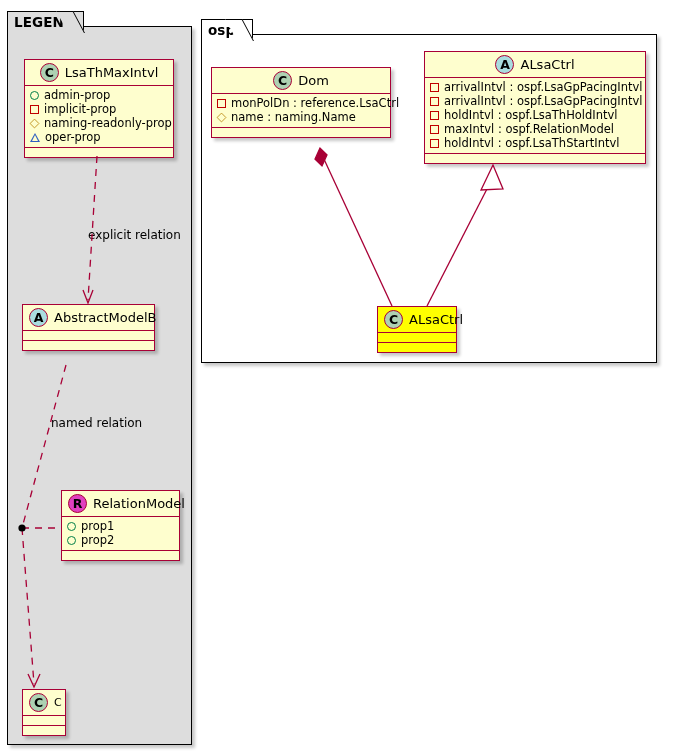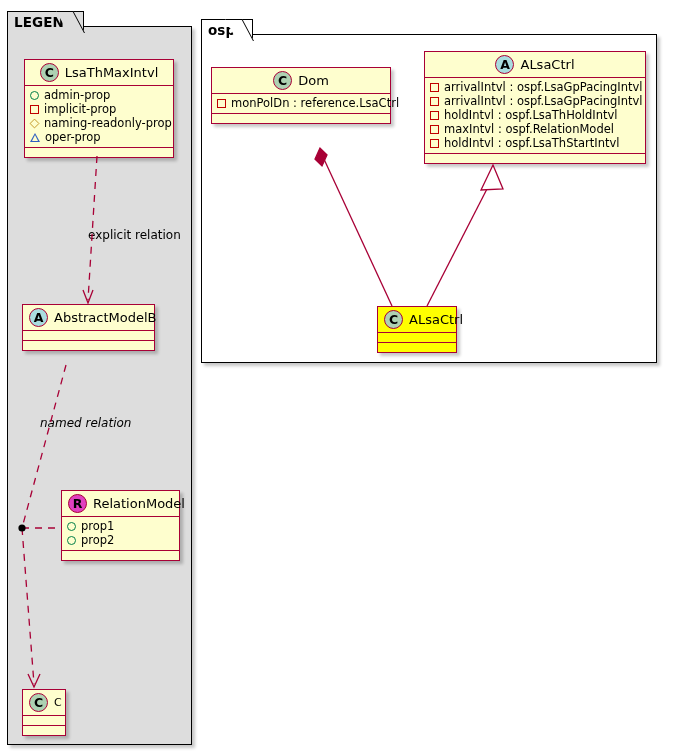--- a/index.html
+++ b/index.html
@@ -228,37 +228,41 @@
   <div class="cls" style="left:22px; top:689px; width:44px;">
     <div class="cls-header left">
       <span class="badge badge-C">C</span>
       <span class="cls-name small">C</span>
     </div>
     <div class="cls-attrs empty"></div>
     <div class="cls-methods"></div>
   </div>
 
   <div class="edge-label" style="left:88px; top:228px;">explicit relation</div>
-  <div class="edge-label" style="left:40px; top:416px;font-style:italic;">named relation</div>
+  <div class="edge-label" style="left:51px; top:416px;">named relation</div>
 
   <div class="pkg" id="ospf-frame"></div>
   <div class="pkg-tab" id="ospf-tab">
     <span>ospf</span>
     <span class="tab-slant"></span>
   </div>
 
   <div class="cls" style="left:211px; top:67px; width:180px;">
     <div class="cls-header">
       <span class="badge badge-C">C</span>
       <span class="cls-name">Dom</span>
     </div>
     <div class="cls-attrs">
       <div class="attr">
         <span class="gl gl-square"></span>
         <span>monPolDn : reference.LsaCtrl</span>
+      </div>
+      <div class="attr">
+        <span class="gl gl-diamond"></span>
+        <span>name : naming.Name</span>
       </div>
     </div>
     <div class="cls-methods"></div>
   </div>
 
   <div class="cls" style="left:424px; top:51px; width:222px;">
     <div class="cls-header">
       <span class="badge badge-A">A</span>
       <span class="cls-name italic">ALsaCtrl</span>
     </div>

